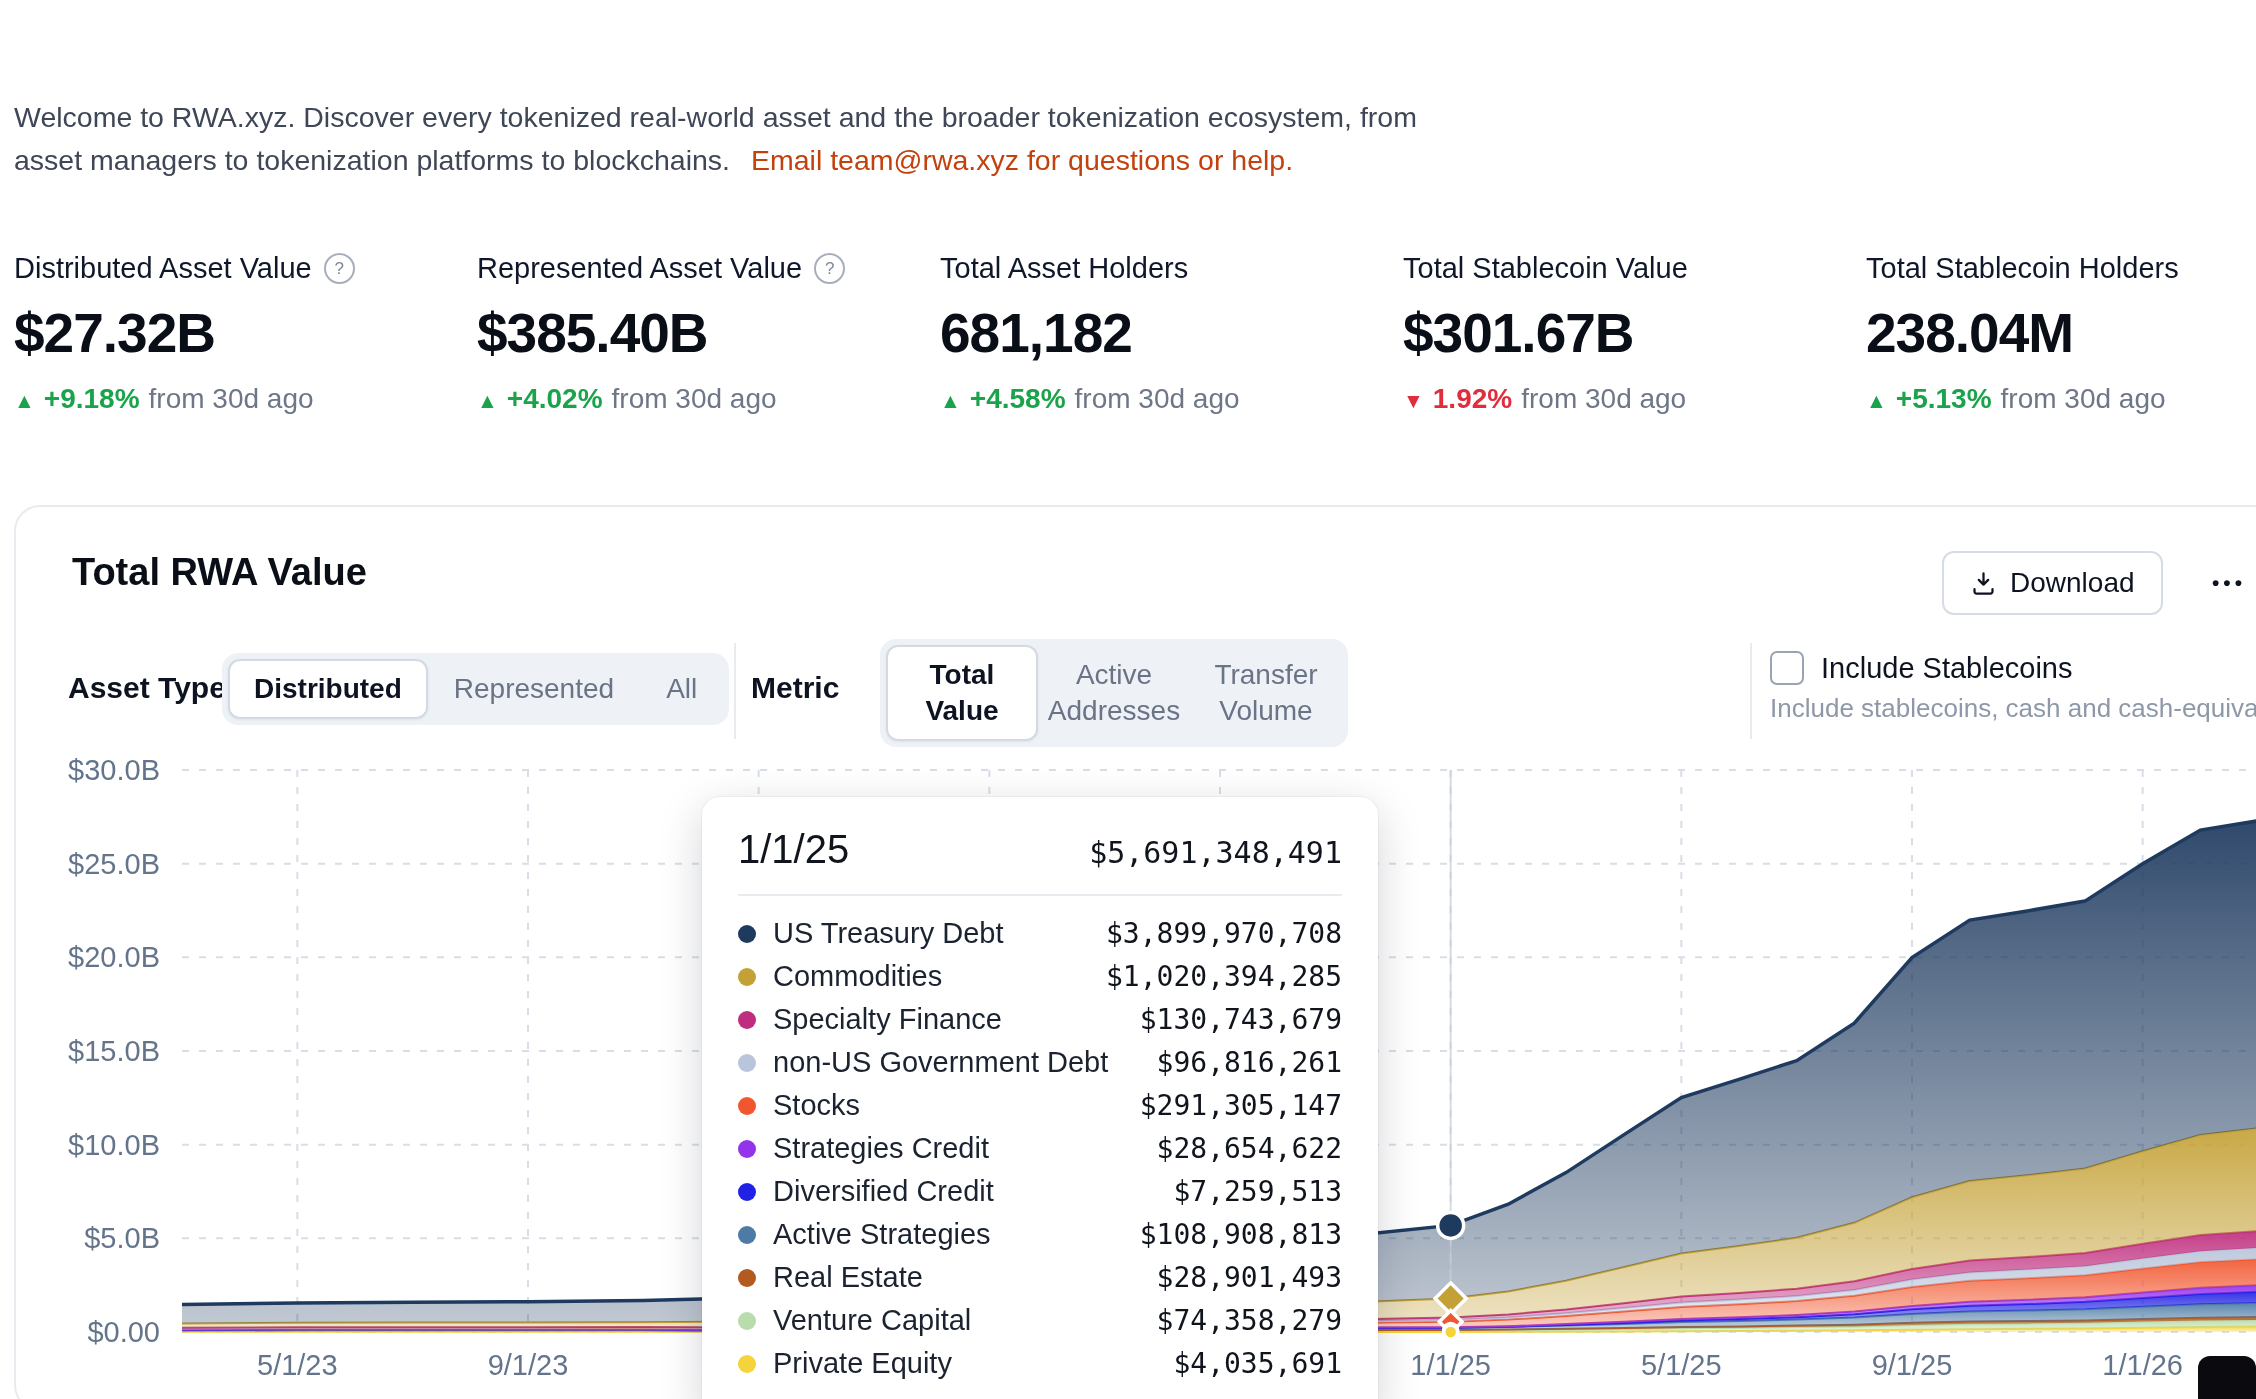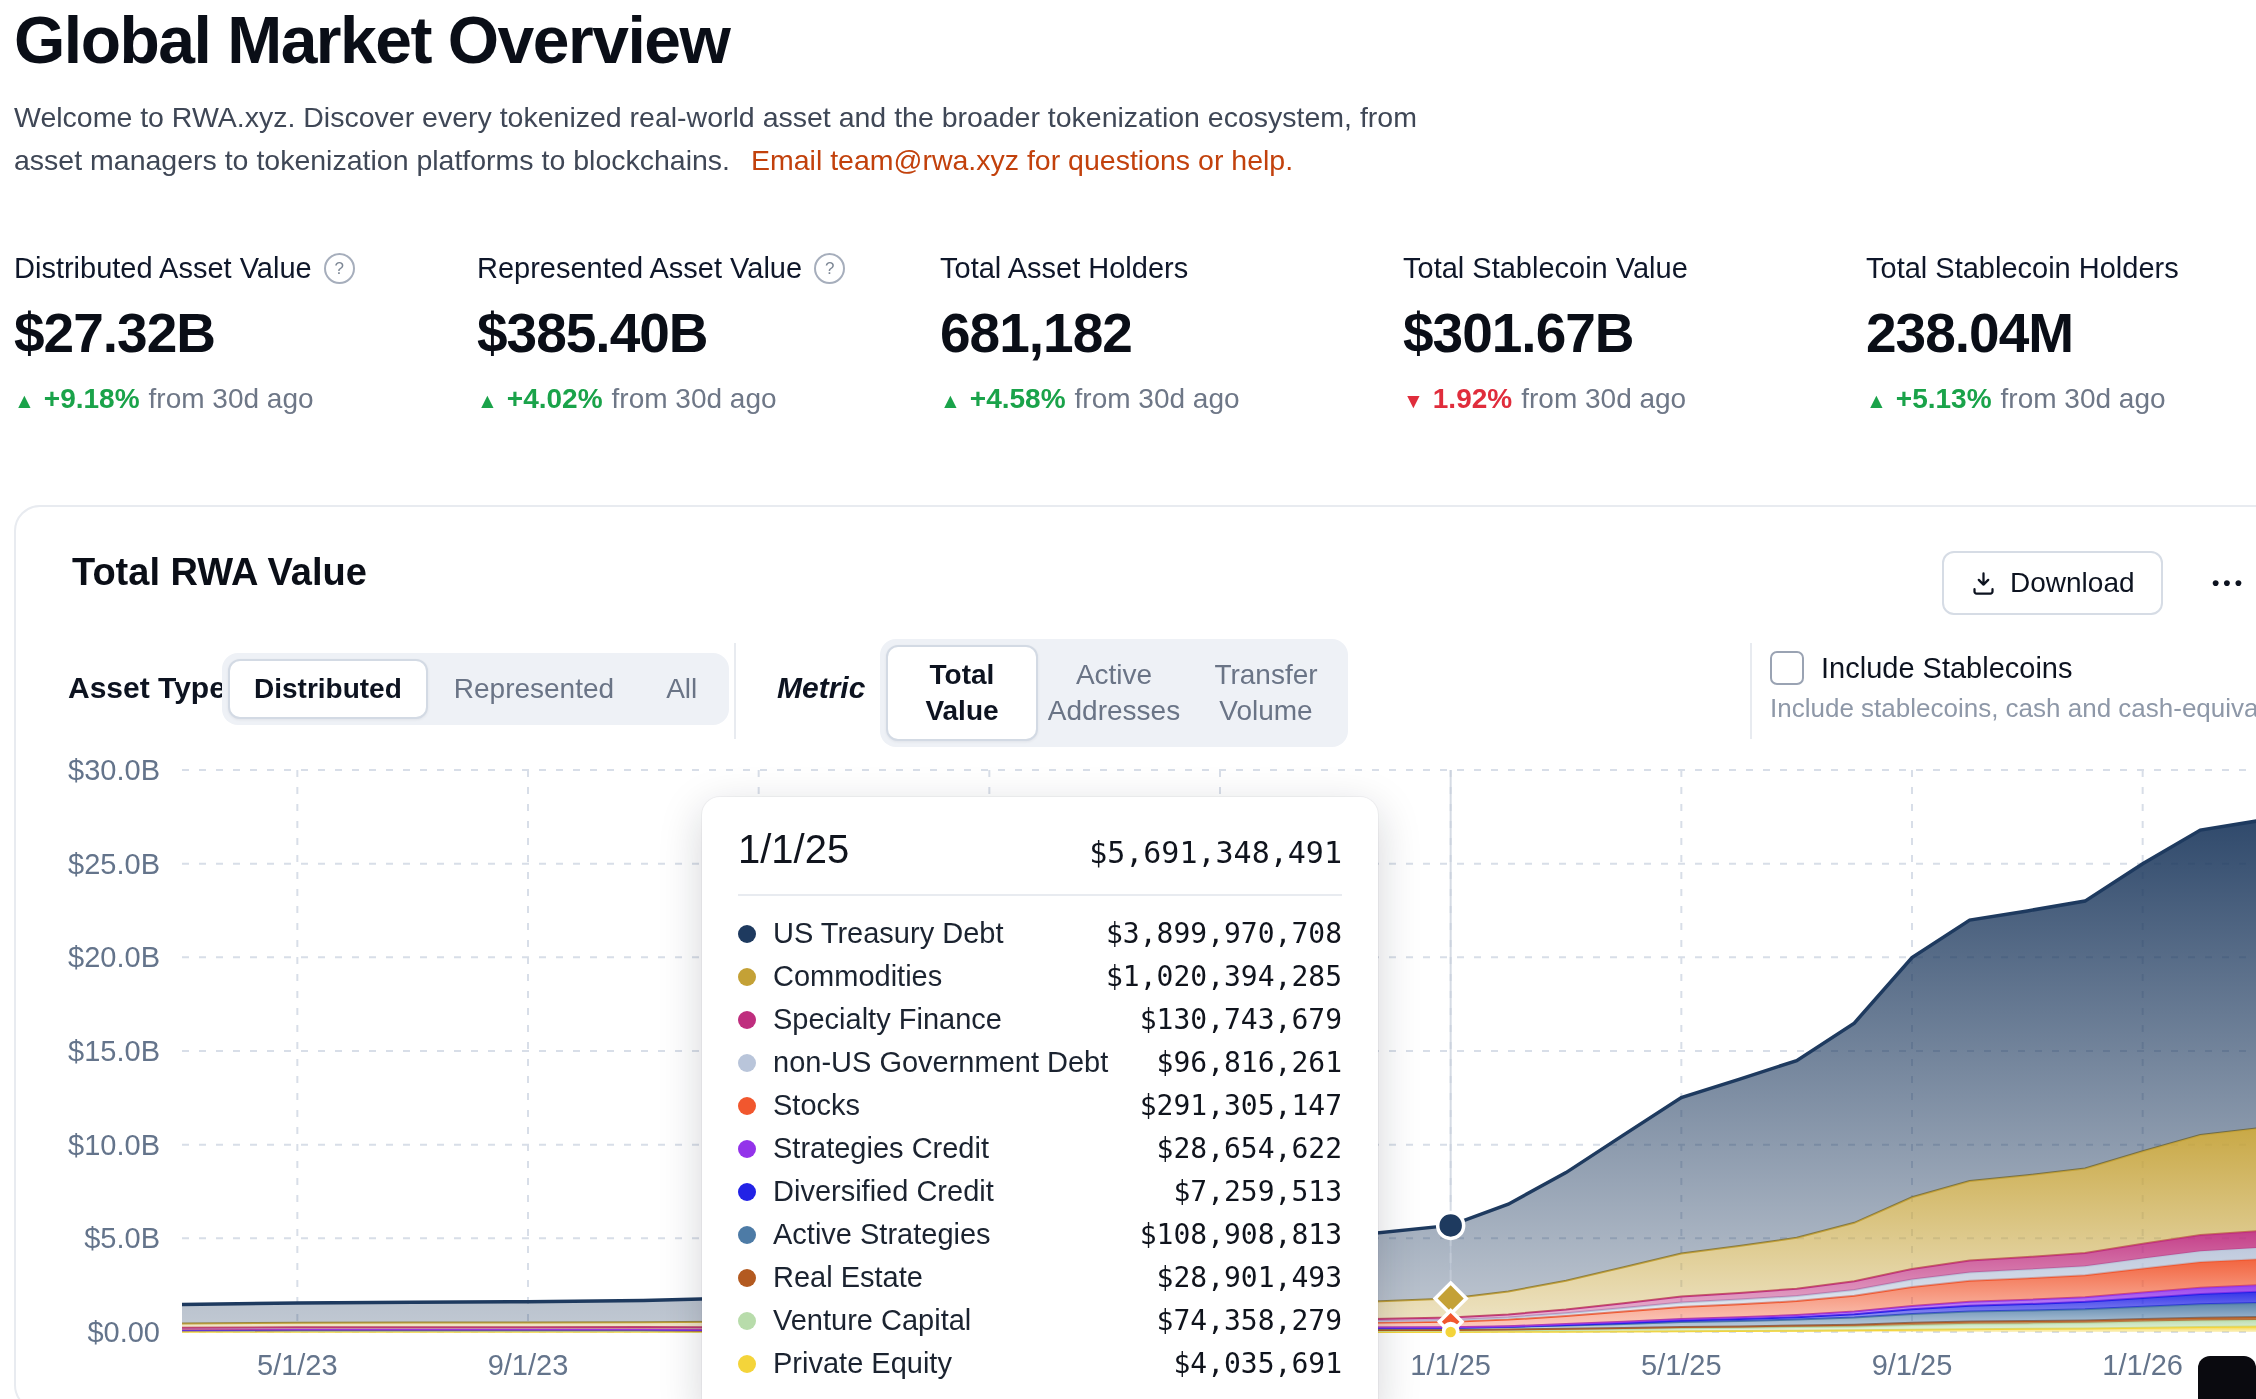--- a/index.html
+++ b/index.html
@@ -33,21 +33,21 @@
             gap:13px;padding:0 26px;background:#fff;border:2px solid #d6dce5;border-radius:12px;
             font-family:inherit;font-size:28px;color:#0d1320;font-weight:500;cursor:pointer;}
   .download svg{width:27px;height:27px;}
   .menu-btn{position:absolute;left:2196px;top:44px;height:64px;display:flex;align-items:center;
             font-size:21px;letter-spacing:4px;font-weight:700;color:#0d1320;cursor:pointer;}
 
   
   .controls{position:absolute;left:40px;top:132px;right:0;height:112px;}
   .ctl-label{position:absolute;font-size:30px;font-weight:700;color:#0d1320;margin-left:12px;}
   .lbl-asset{left:0;top:32px;}
-  .lbl-metric{left:709px;top:32px;font-style:italic;}
+  .lbl-metric{left:683px;top:32px;}
   .seg{position:absolute;background:#eef1f6;border-radius:16px;display:flex;align-items:center;padding:6px;}
   .seg1{left:166px;top:14px;}
   .seg2{left:824px;top:0px;justify-content:space-between;}
   .seg-item{border:2px solid transparent;background:transparent;font-family:inherit;font-size:28px;
             color:#6a7486;padding:12px 24px;border-radius:12px;cursor:pointer;white-space:nowrap;}
   .seg-item.selected{background:#fff;border:2px solid #d3dae4;color:#0d1320;font-weight:600;
                      box-shadow:0 1px 3px rgba(16,24,40,.06);}
   .seg2 .seg-item{width:152px;padding:10px 6px;white-space:normal;line-height:1.28;text-align:center;}
   .vdiv{position:absolute;top:4px;width:2px;height:96px;background:#e8ebf0;}
   .vdiv1{left:678px;}
@@ -81,21 +81,20 @@
           font-size:28px;color:#10141d;}
 
   .widget{position:absolute;left:2198px;top:1356px;width:58px;height:58px;background:#0a0a0f;
           border-radius:12px;cursor:pointer;}
 </style>
 </head>
 <body>
 
 <div class="stage">
 
-  <h1 class="page-title">Global Market Overview</h1>
   <p class="page-subtitle"><span>Welcome to RWA.xyz. Discover every tokenized real-world asset and the broader tokenization ecosystem, from asset managers to tokenization platforms to blockchains. </span><span class="muted">Email team@rwa.xyz for questions or help.</span></p>
 
   <section class="stats">
       <div class="stat">
     <div class="stat-label-row">
       <span class="stat-label">Distributed Asset Value</span>
       <span class="help">?</span>
     </div>
     <div class="stat-value">$27.32B</div>
     <div class="stat-change">

